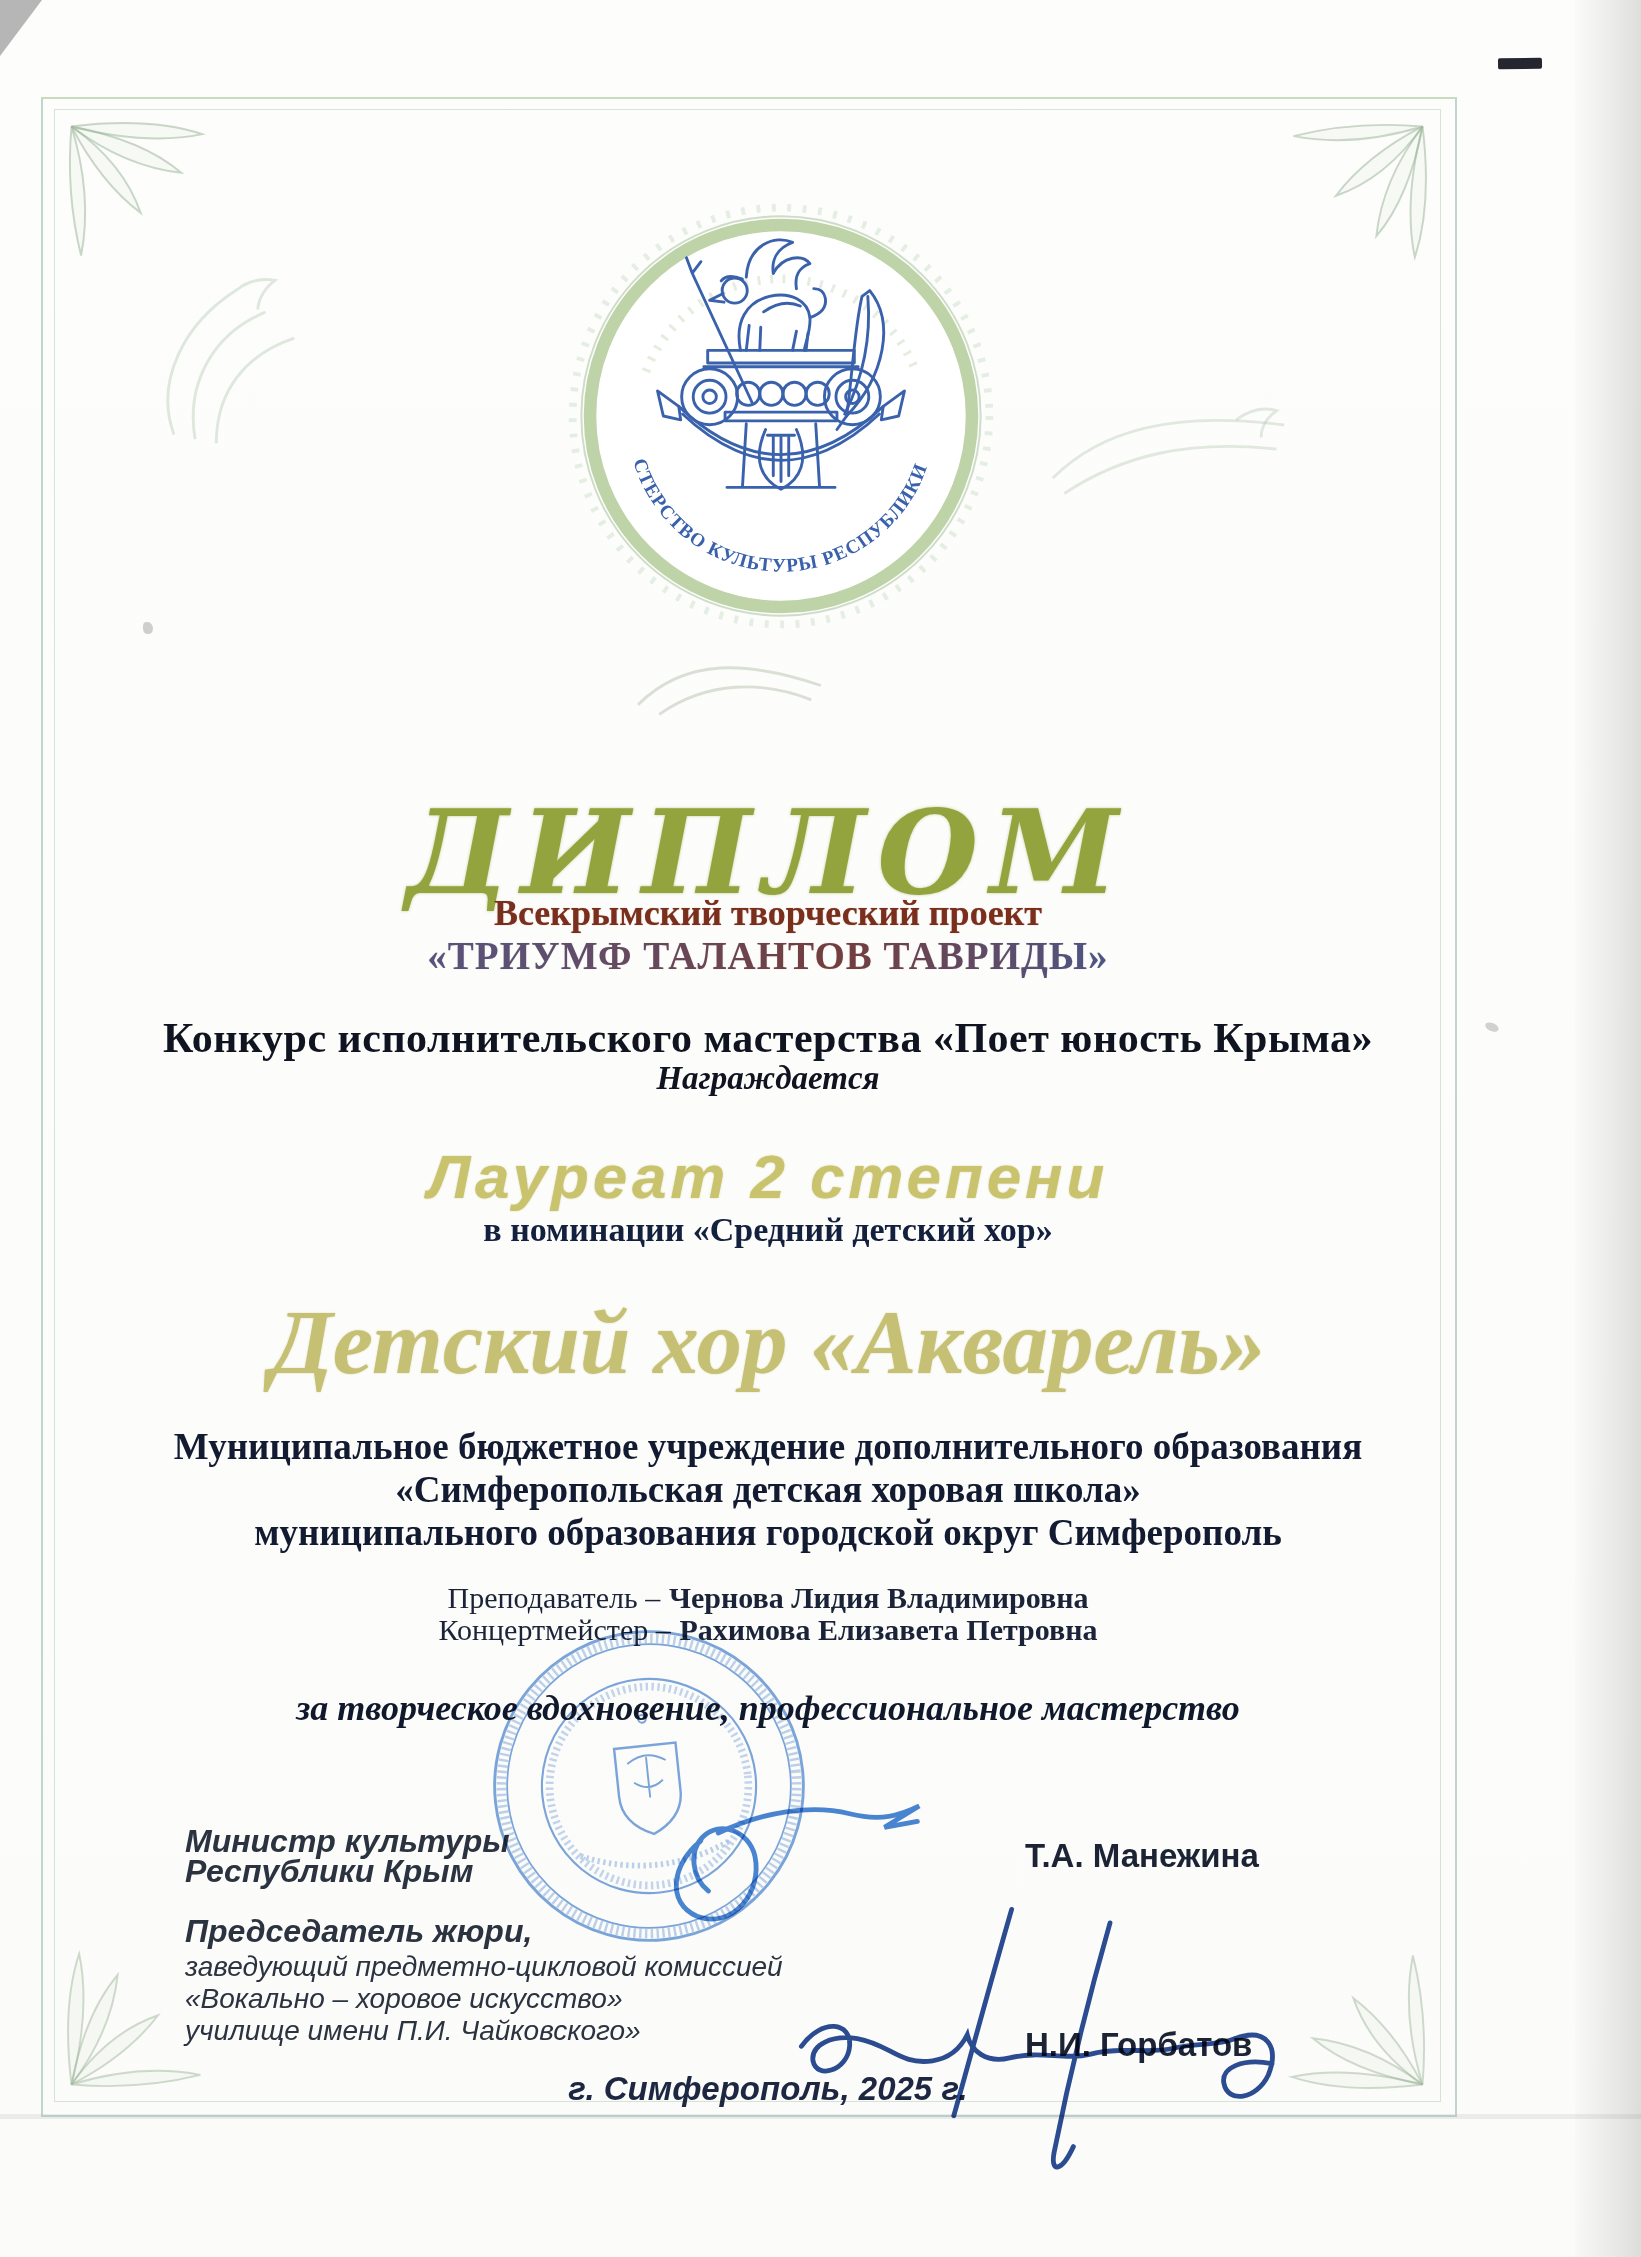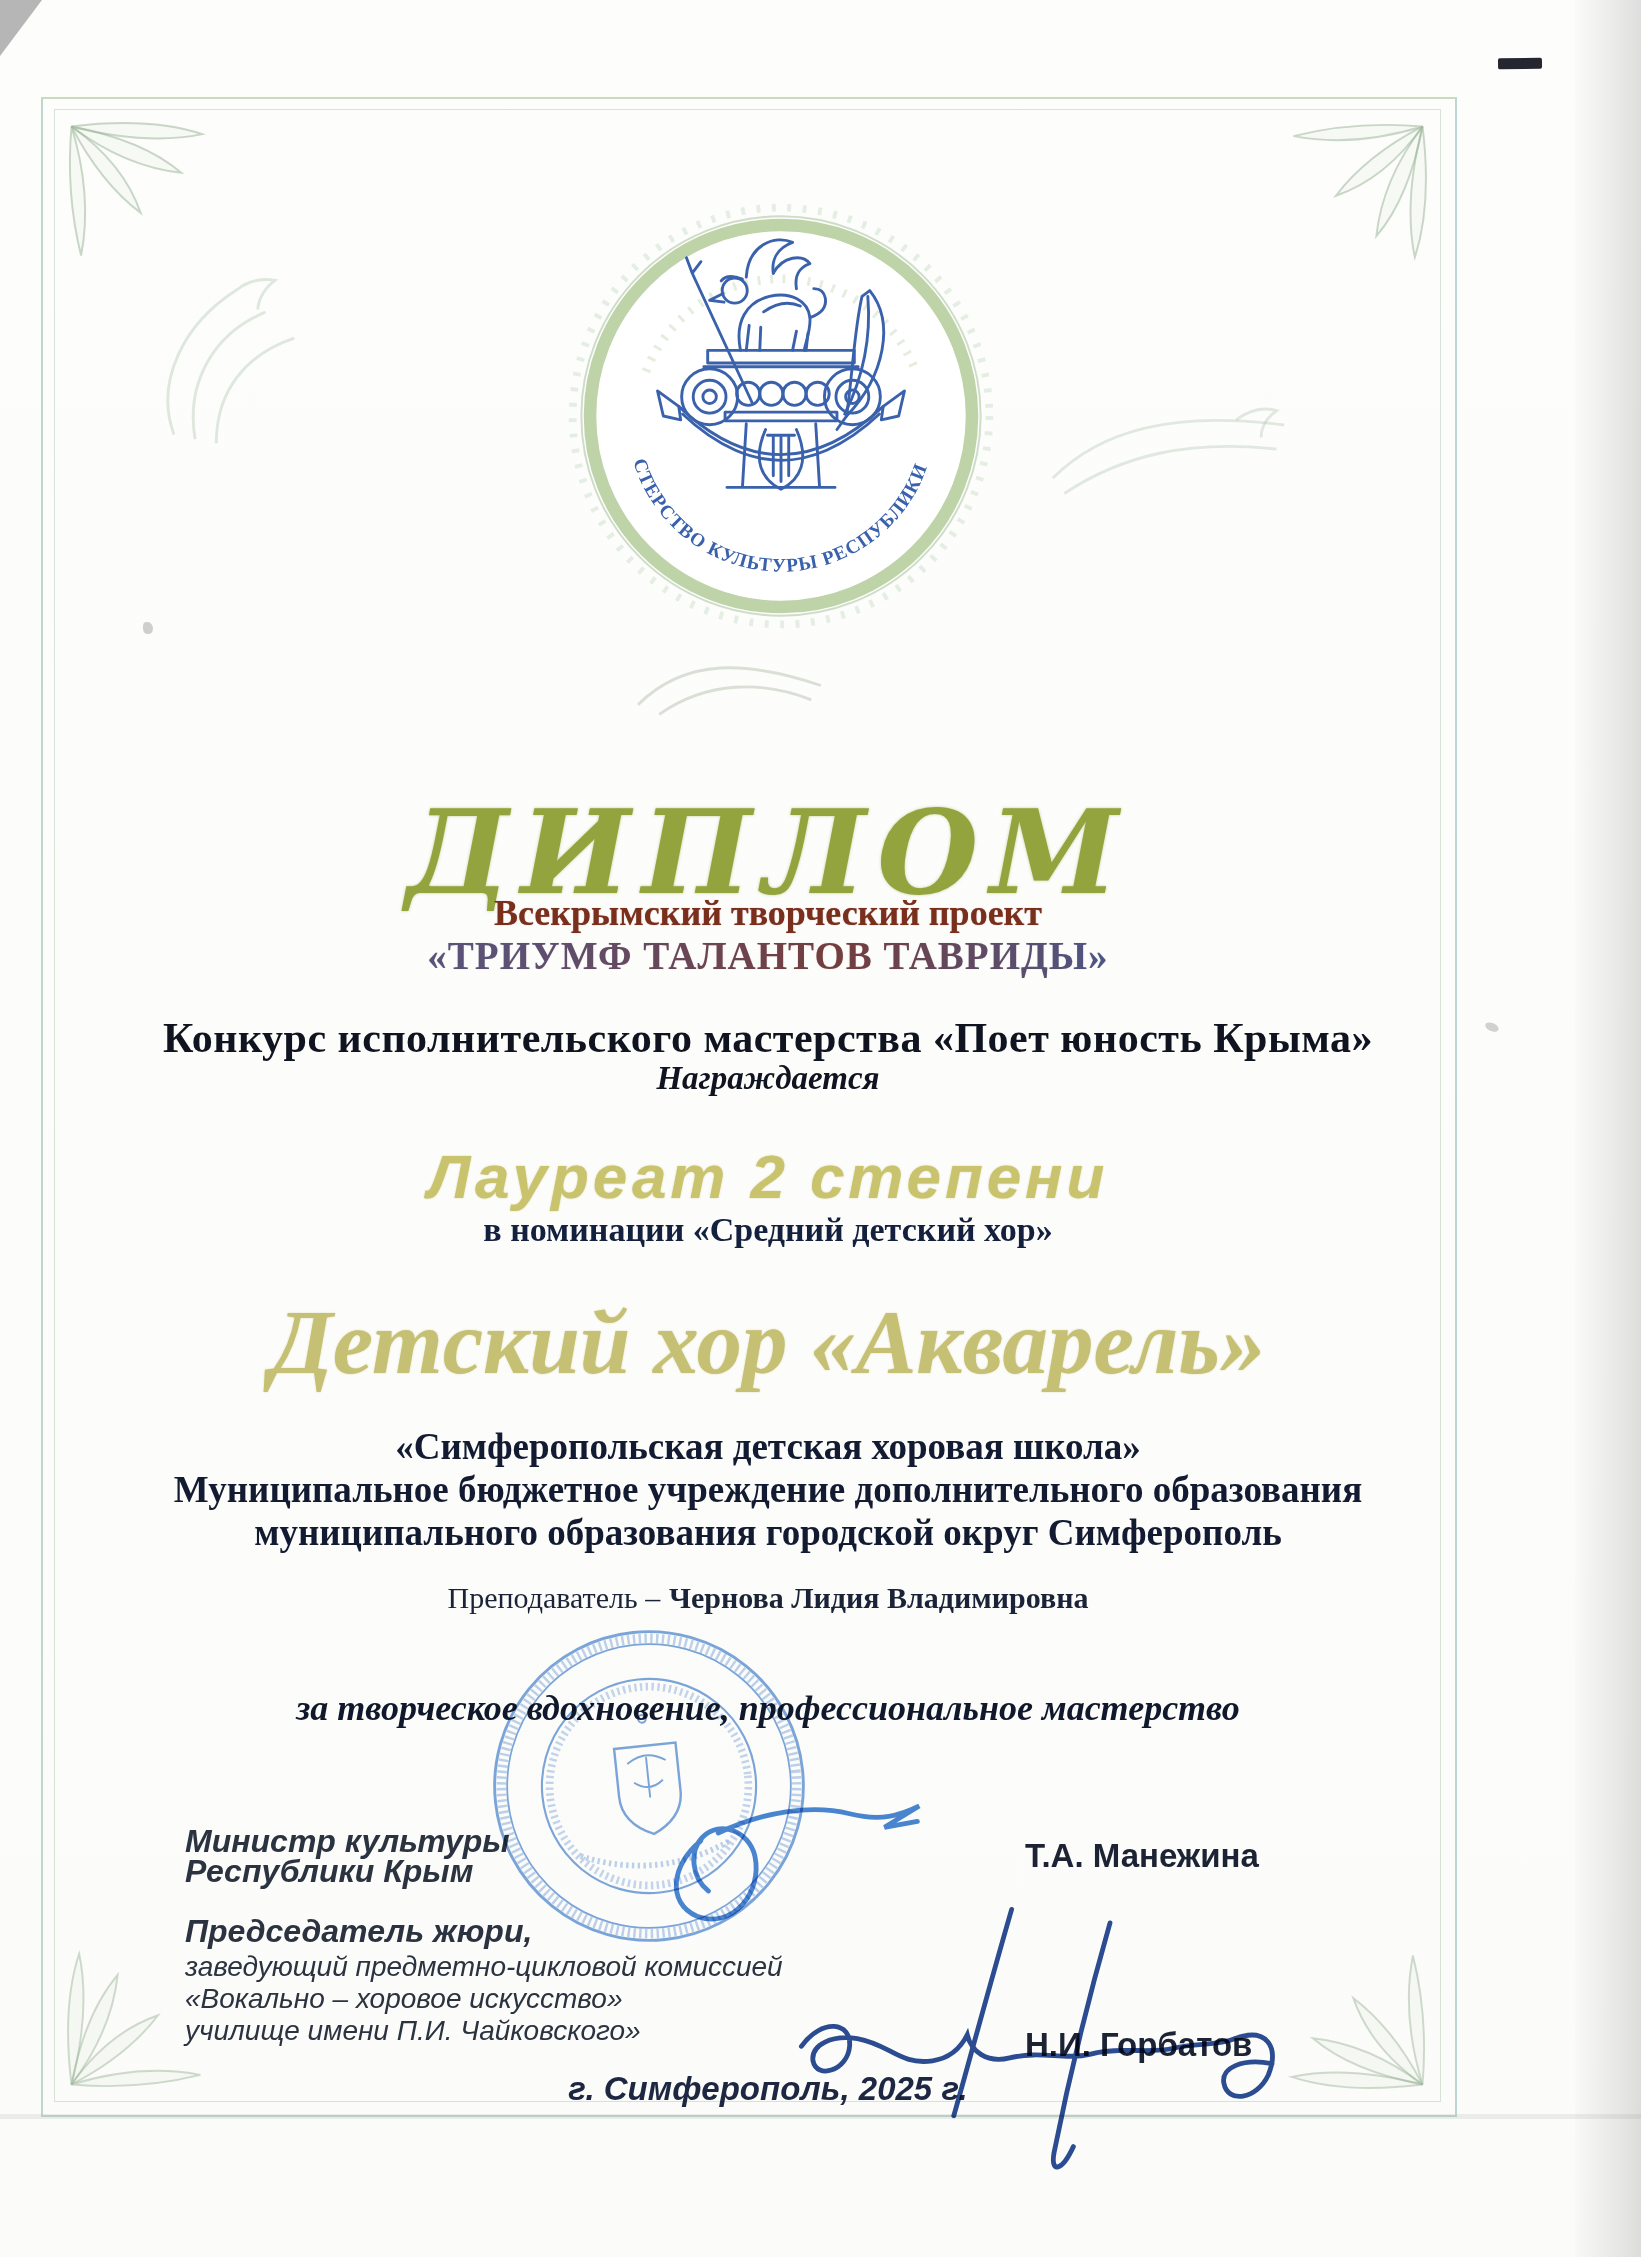--- a/index.html
+++ b/index.html
@@ -194,27 +194,28 @@
   <div class="cline t-title">ДИПЛОМ</div>
   <div class="cline t-project-label">Всекрымский творческий проект</div>
   <div class="cline t-project-name">«ТРИУМФ ТАЛАНТОВ ТАВРИДЫ»</div>
   <div class="cline t-contest">Конкурс исполнительского мастерства «Поет юность Крыма»</div>
   <div class="cline t-awarded">Награждается</div>
   <div class="cline t-award">Лауреат 2 степени</div>
   <div class="cline t-nomination">в номинации «Средний детский хор»</div>
   <div class="cline t-recipient">Детский хор «Акварель»</div>
 
   <div class="t-inst">
+    <div>Муниципальное бюджетное учреждение дополнительного образования</div>
     <div>«Симферопольская детская хоровая школа»</div>
-    <div>Муниципальное бюджетное учреждение дополнительного образования</div>
     <div>муниципального образования городской округ Симферополь</div>
   </div>
 
   <div class="t-staff">
     <div><span class="lbl">Преподаватель –</span><span class="nm">Чернова Лидия Владимировна</span></div>
+    <div><span class="lbl">Концертмейстер –</span><span class="nm">Рахимова Елизавета Петровна</span></div>
   </div>
 
   <div class="t-merit">
     <div>за творческое вдохновение, профессиональное мастерство</div>
   </div>
 
   <div class="off-block off-minister">
     <div>Министр культуры</div>
     <div>Республики Крым</div>
   </div>

